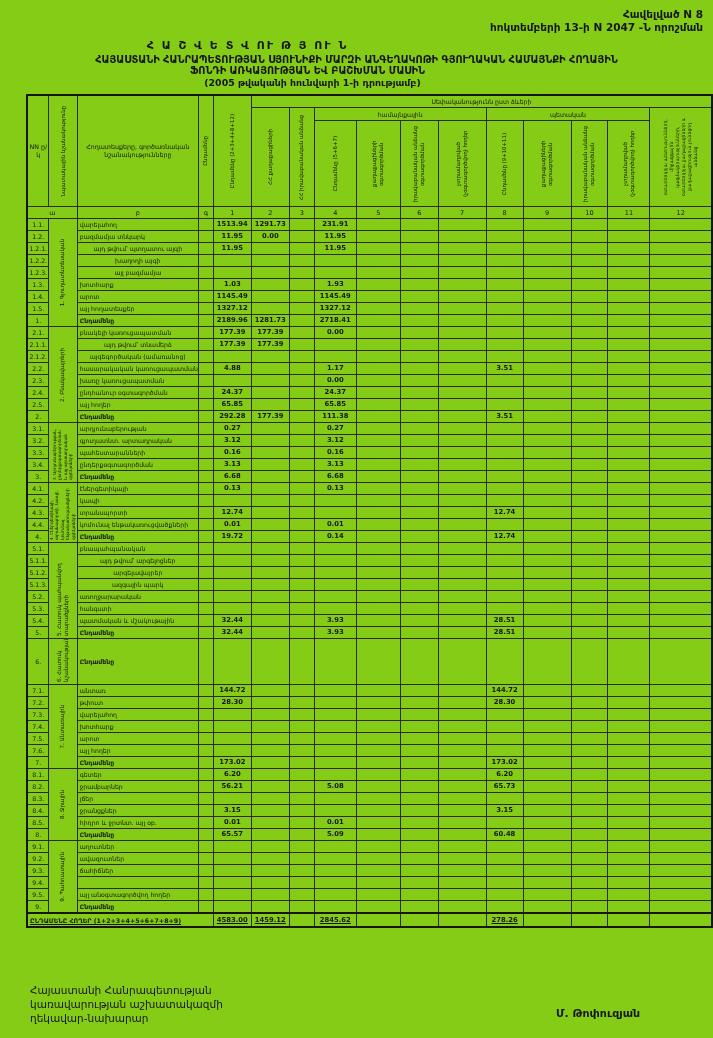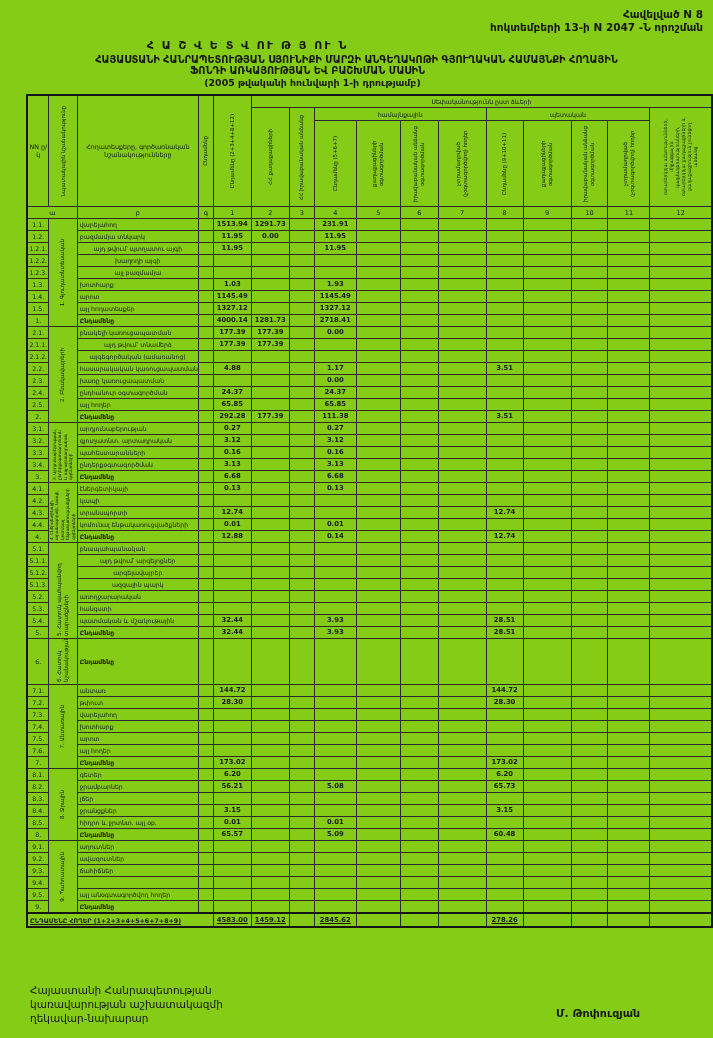--- a/index.html
+++ b/index.html
@@ -290,21 +290,21 @@
           <td class="num"></td>
           <td class="num"></td>
           <td class="num"></td>
           <td class="num"></td>
           <td class="num"></td>
         </tr>
         <tr>
           <td class="code">1.</td>
           <td class="label total">Ընդամենը</td>
           <td class="num"></td>
-          <td class="num">4000.14</td>
+          <td class="num">2189.96</td>
           <td class="num">1281.73</td>
           <td class="num"></td>
           <td class="num">2718.41</td>
           <td class="num"></td>
           <td class="num"></td>
           <td class="num"></td>
           <td class="num"></td>
           <td class="num"></td>
           <td class="num"></td>
           <td class="num"></td>
@@ -605,21 +605,21 @@
           <td class="num"></td>
           <td class="num"></td>
           <td class="num"></td>
           <td class="num"></td>
           <td class="num"></td>
         </tr>
         <tr>
           <td class="code">4.</td>
           <td class="label total">Ընդամենը</td>
           <td class="num"></td>
-          <td class="num">12.88</td>
+          <td class="num">19.72</td>
           <td class="num"></td>
           <td class="num"></td>
           <td class="num">0.14</td>
           <td class="num"></td>
           <td class="num"></td>
           <td class="num"></td>
           <td class="num">12.74</td>
           <td class="num"></td>
           <td class="num"></td>
           <td class="num"></td>

